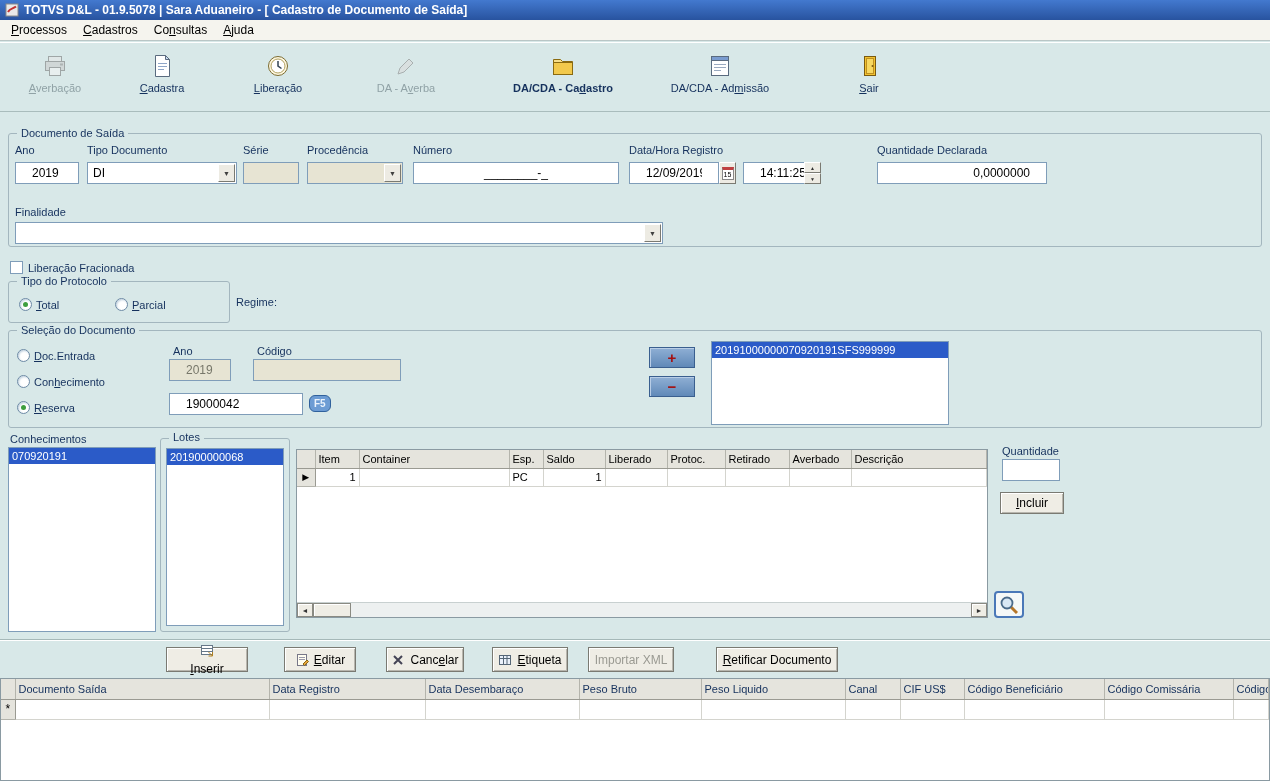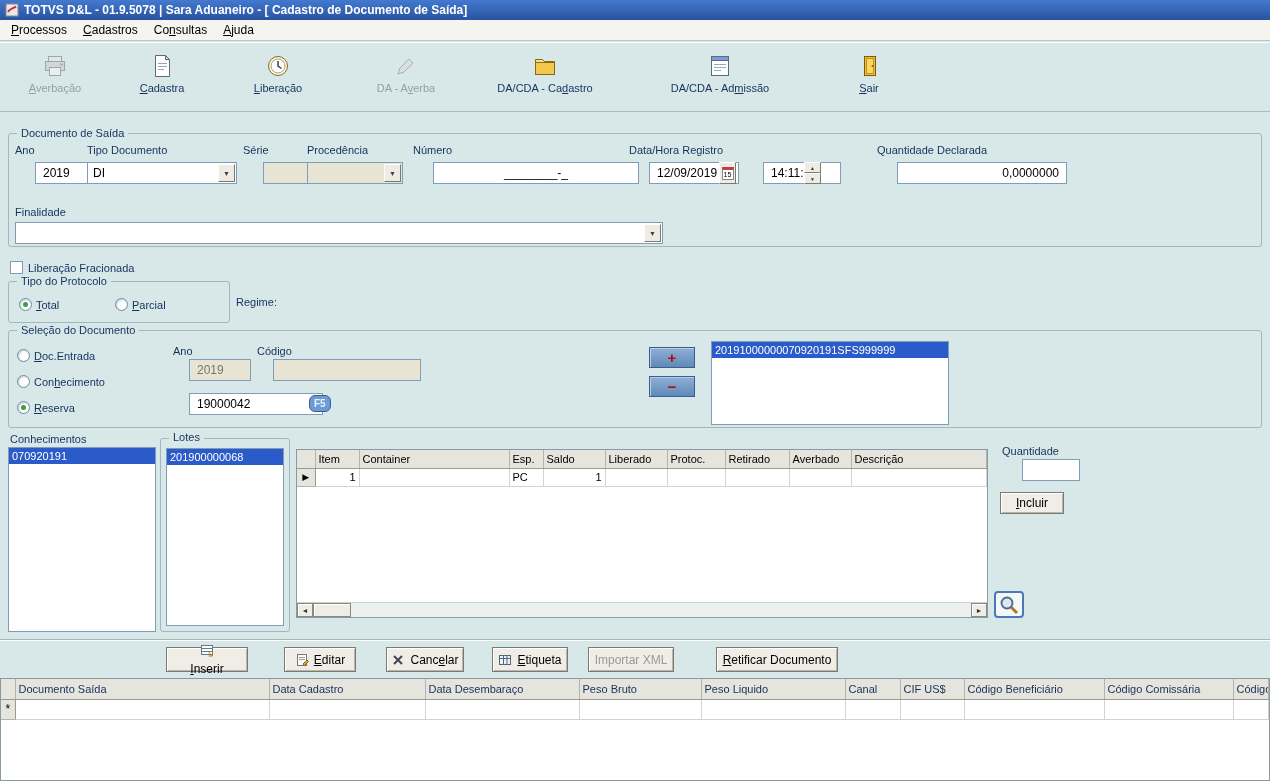--- a/index.html
+++ b/index.html
@@ -26,21 +26,21 @@
   .tbtn.disabled { color:#90A2A6; }
   .tbtn.disabled svg { filter:grayscale(1) opacity(.55); }
 
   
   .group { position:absolute; border:1px solid #A3B6BE; border-radius:3px; }
   .gtitle { position:absolute; top:-7px; left:8px; background:#D8E8E8; padding:0 4px; line-height:13px; white-space:nowrap; }
   .lbl { position:absolute; white-space:nowrap; }
 
   
   .tb { position:absolute; height:22px; border:1px solid #7F9DB9; background:#fff; color:#000;
-    font-family:"Liberation Sans", sans-serif; font-size:12px; padding:0 7px; outline:none;margin-left:20px; }
+    font-family:"Liberation Sans", sans-serif; font-size:12px; padding:0 16px; outline:none; }
   .tb.dis { background:#E7E4D3; color:#77776A; }
   .tb.right { text-align:right; }
   .tb.center { text-align:center; }
 
   .combo { position:absolute; height:22px; border:1px solid #7F9DB9; background:#fff; }
   .combo.dis { background:#E7E4D3; }
   .combo .val { position:absolute; left:5px; top:3px; font-size:12px; color:#000; }
   .dd { position:absolute; top:1px; right:1px; bottom:1px; width:17px; background:#EDEBE3;
     border:1px solid; border-color:#FFF #7A7A72 #7A7A72 #FFF; display:flex; align-items:center; justify-content:center;
     font-size:7px; color:#404040; }
@@ -161,21 +161,21 @@
     </div>
     <div class="tbtn disabled" style="left:351px;">
       <span class="ticon">
         <svg width="26" height="26" viewBox="0 0 26 26">
             <path d="M5 21 l2-6 9-9 4 4-9 9 z" fill="#DADADA" stroke="#808080"></path>
             <path d="M16 6 l4 4" stroke="#808080" fill="none"></path>
           </svg>
       </span>
       <span>DA - A<u>v</u>erba</span>
     </div>
-    <div class="tbtn" style="left:490px;">
+    <div class="tbtn" style="left:508px;font-weight:bold;">
       <span class="ticon">
         <svg width="26" height="26" viewBox="0 0 26 26">
             <path d="M3.5 9.5 v-3 h7 l2 2 h10 v2" fill="#F7DE8A" stroke="#8A6A10"></path>
             <rect x="3.5" y="9.5" width="19" height="12" fill="#F2C94C" stroke="#8A6A10"></rect>
           </svg>
       </span>
       <span>DA/CDA - Ca<u>d</u>astro</span>
     </div>
     <div class="tbtn" style="left:665px;">
       <span class="ticon">
@@ -421,21 +421,21 @@
           <col style="width:55px">
           <col style="width:64px">
           <col style="width:140px">
           <col style="width:129px">
           <col>
       </colgroup>
       <tbody>
           <tr>
         <th class="gh bgh"></th>
         <th class="gh bgh navy">Documento Saída</th>
-        <th class="gh bgh navy">Data Cadastro</th>
+        <th class="gh bgh navy">Data Registro</th>
         <th class="gh bgh navy">Data Desembaraço</th>
         <th class="gh bgh navy">Peso Bruto</th>
         <th class="gh bgh navy">Peso Liquido</th>
         <th class="gh bgh navy">Canal</th>
         <th class="gh bgh navy">CIF US$</th>
         <th class="gh bgh navy">Código Beneficiário</th>
         <th class="gh bgh navy">Código Comissária</th>
         <th class="gh bgh navy">Código</th>
       </tr>
       <tr>

